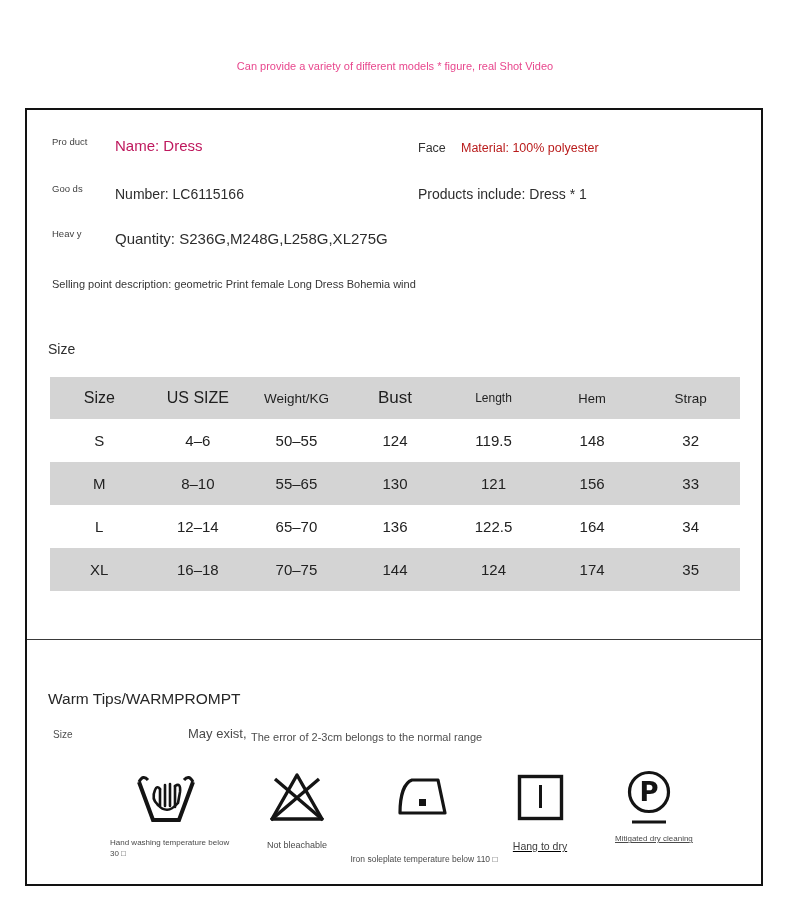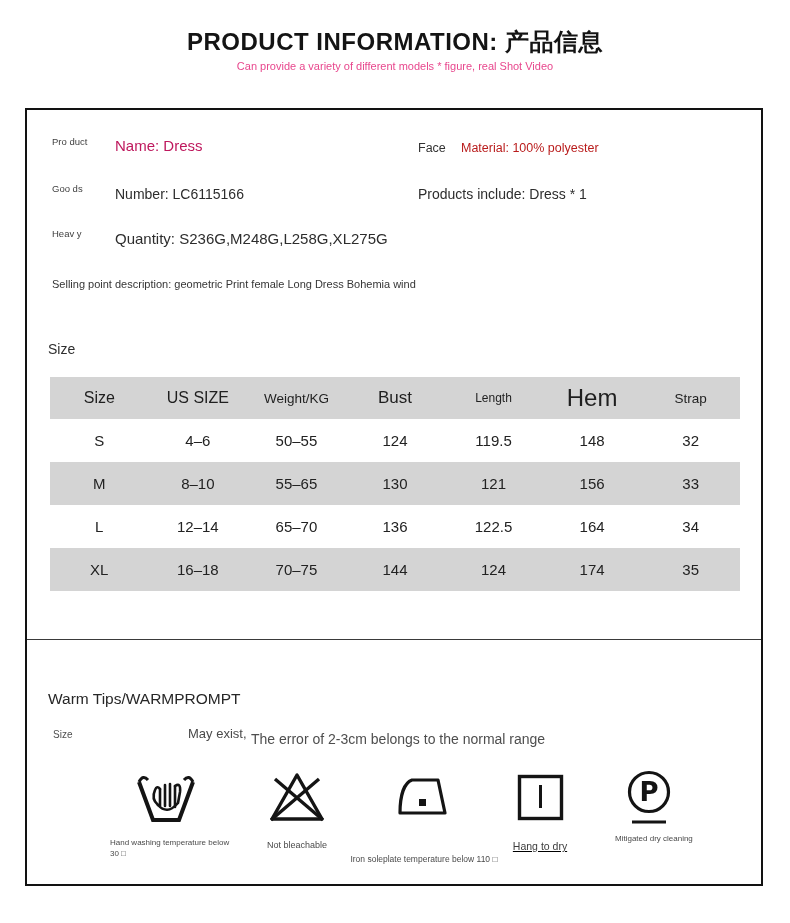--- a/index.html
+++ b/index.html
@@ -34,51 +34,50 @@
   thead th { height:42px; background:var(--row-gray,#d4d4d4); font-weight:normal;
              color:#1f1f1f; text-align:center; vertical-align:middle; }
   tbody td { height:43px; text-align:center; vertical-align:middle;
              font-size:15px; color:#222; }
   tbody tr:nth-child(even) { background:var(--row-gray,#d4d4d4); }
   thead th:nth-child(1){ font-size:16px; }
   thead th:nth-child(2){ font-size:16px; }
   thead th:nth-child(3){ font-size:13.5px; }
   thead th:nth-child(4){ font-size:17px; }
   thead th:nth-child(5){ font-size:12px;margin-top:48px; }
-  thead th:nth-child(6){ font-size:24px; }
+  thead th:nth-child(6){ font-size:13px; }
   thead th:nth-child(7){ font-size:13.5px; }
 
   .divider { position:absolute; left:27px; top:639px; width:734px; border-top:1px solid #3a3a3a; }
 
   .tips-heading { position:absolute; left:48px; top:690px; font-size:15.5px; color:#272727; }
   .tips-size    { position:absolute; left:53px; top:729px; font-size:10px; color:#4f4f4f; }
   .may-exist    { position:absolute; left:188px; top:726px; font-size:13px; color:#4a4a4a; }
-  .error-note   { position:absolute; left:251px; top:731px; font-size:14px; color:#4e4e4e; }
+  .error-note   { position:absolute; left:251px; top:731px; font-size:11px; color:#4e4e4e; }
 
   .care-item { position:absolute; top:768px; display:flex; flex-direction:column; align-items:center; }
   .care-item .icon-holder { height:58px; display:flex; align-items:center; justify-content:center; }
   .care-label { margin-top:8px; font-size:8px; color:#4a4a4a; line-height:1.35; text-align:center; width:100%; }
   .ci1 { left:95px;  width:142px; }
   .ci2 { left:235px; width:124px; }
   .ci3 { left:344px; width:160px; }
   .ci4 { left:483px; width:114px;text-decoration:underline; }
   .ci5 { left:597px; width:104px; }
   .ci1 .care-label { text-align:left; padding-left:15px;margin-top:12px; }
   .ci2 .care-label { font-size:9px;   margin-top:13px; }
   .ci3 .care-label { font-size:8.5px; margin-top:28px; }
   .ci4 .care-label { font-size:10.5px; color:#3c3c3c; margin-top:13px; }
-  .ci5 .care-label { text-align:left; padding-left:18px; }
+  .ci5 .care-label { text-align:left; padding-left:18px;text-decoration:underline; }
   svg { display:block; }
 </style>
 </head>
 <body>
 
 <div class="page">
 
-  <h1 class="title">PRODUCT INFORMATION: 产品信息</h1>
   <div class="subtitle">Can provide a variety of different models * figure, real Shot Video</div>
 
   <div class="info-box"></div>
 
   <div class="tag tag1">Pro duct</div>
   <div class="name">Name: Dress</div>
   <div class="face">Face</div>
   <div class="material">Material: 100% polyester</div>
 
   <div class="tag tag2">Goo ds</div>

